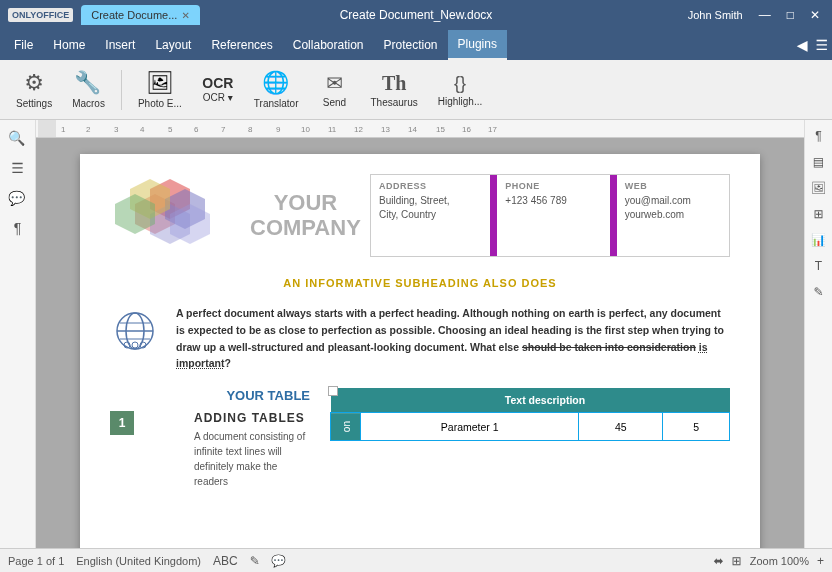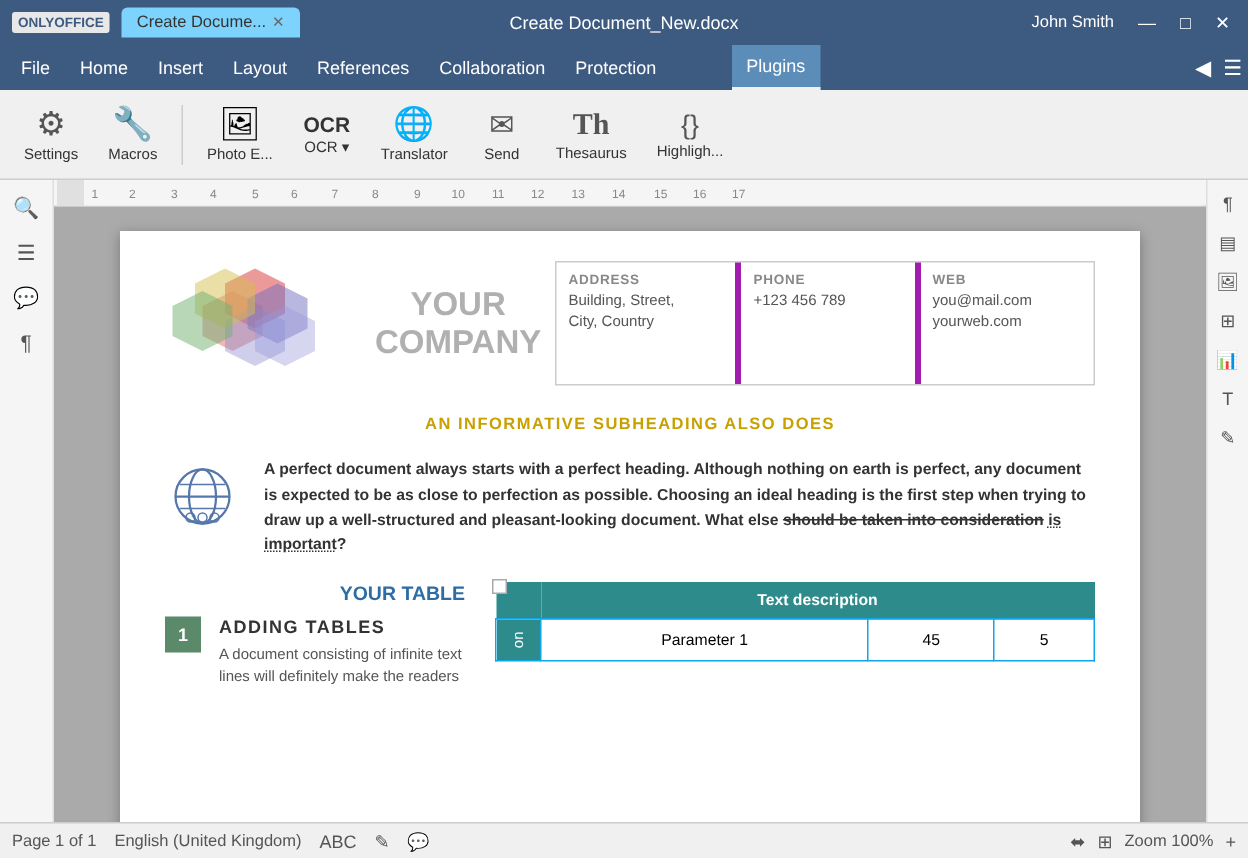--- a/index.html
+++ b/index.html
@@ -36,21 +36,21 @@
       padding: 0 4px;
     }
     .menu-item {
       padding: 0 10px;
       color: white;
       font-size: 12px;
       display: flex;
       align-items: center;
       cursor: pointer;
     }
-    .menu-item.plugins-active { background: #5b8db8; border-bottom: 2px solid #f0f0f0; margin-left: 40px; }
+    .menu-item.plugins-active { background: #5b8db8; border-bottom: 2px solid #f0f0f0; }
 
     
     .toolbar {
       height: 60px;
       background: #f0f0f0;
       border-bottom: 1px solid #ccc;
       display: flex;
       align-items: center;
       padding: 4px 8px;
       gap: 4px;
@@ -206,21 +206,21 @@
     }
     .company-details {
       flex: 1;
       display: grid;
       grid-template-columns: 1fr 1fr 1fr;
       border: 1px solid #ccc;
       font-size: 10px;
     }
     .detail-col {
       padding: 6px 8px;
-      border-left: 4px solid #a21caf;
+      border-left: 7px solid #a21caf;
     }
     .detail-col:first-child { border-left: none; }
     .detail-label {
       font-weight: bold;
       color: #888;
       font-size: 9px;
       margin-bottom: 3px;
       text-transform: uppercase;
       letter-spacing: 0.5px;
     }
@@ -283,21 +283,21 @@
       color: white;
       width: 24px;
       height: 24px;
       display: flex;
       align-items: center;
       justify-content: center;
       font-weight: bold;
       font-size: 12px;
       flex-shrink: 0;
     }
-    .numbered-content { flex: 1; }
+    .numbered-content { flex: 1; margin-left: 48px; }
     .numbered-title {
       font-size: 12px;
       font-weight: bold;
       letter-spacing: 1px;
       color: #333;
       margin-bottom: 4px;
       text-transform: uppercase;
     }
     .numbered-text { font-size: 10px; color: #555; line-height: 1.5; }
 

